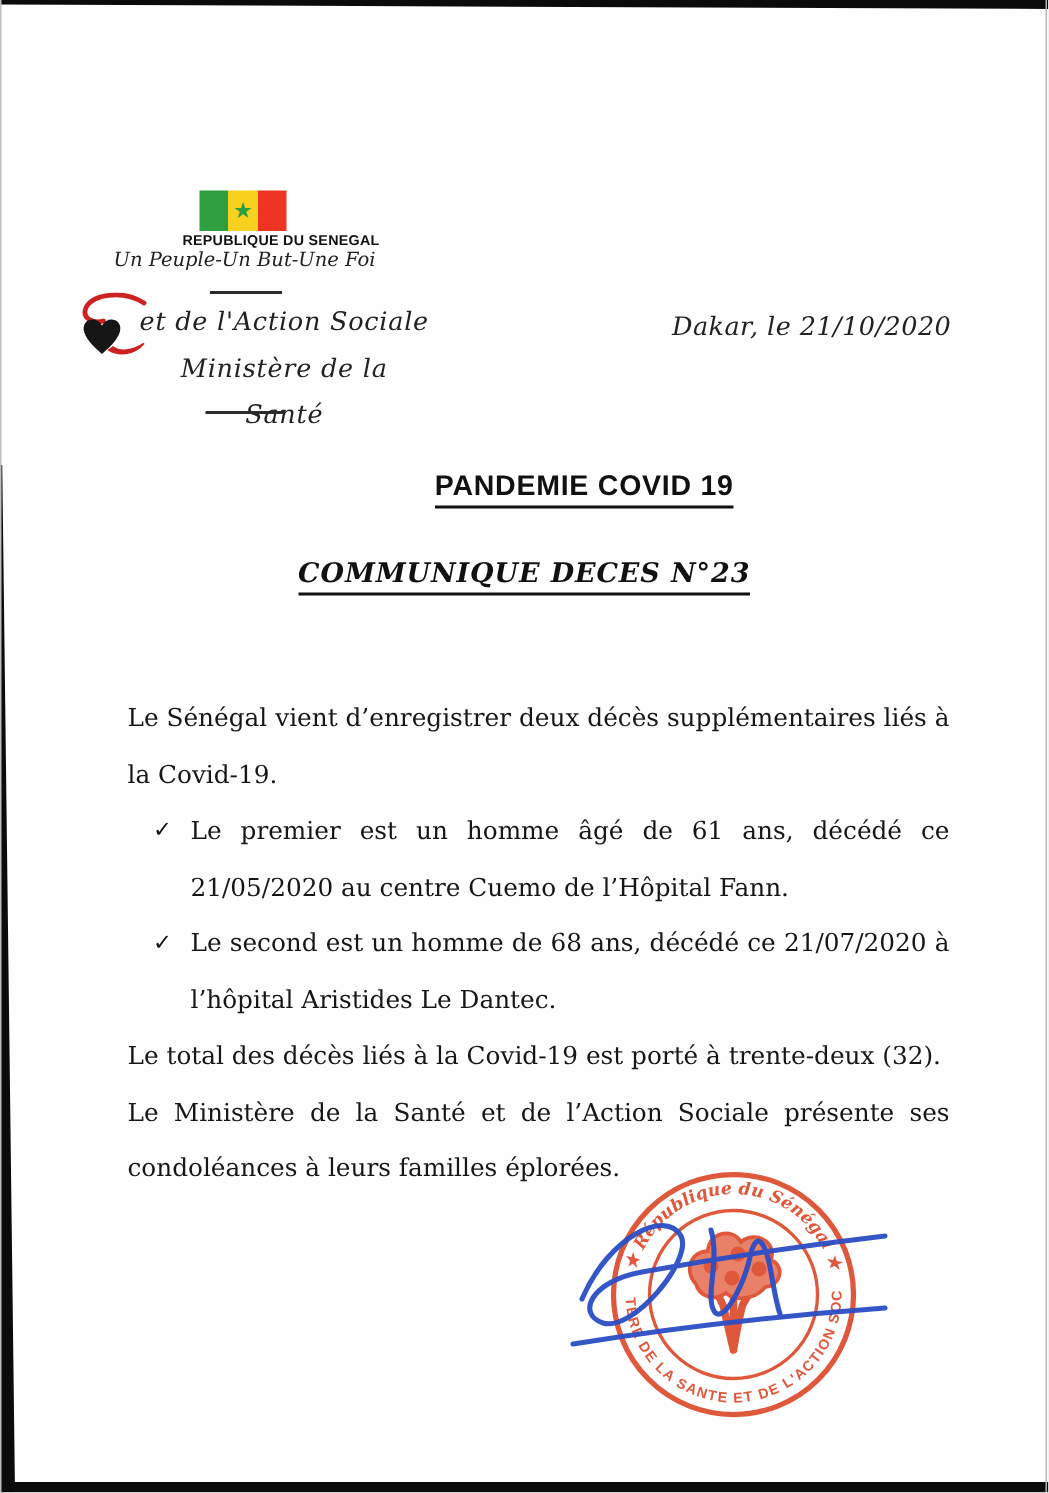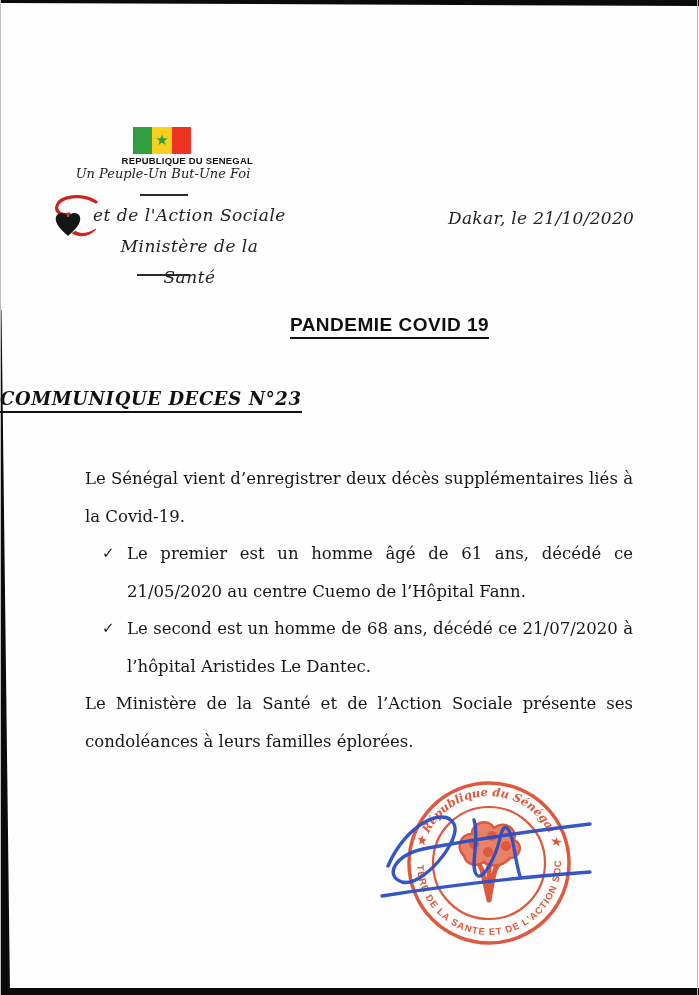--- a/index.html
+++ b/index.html
@@ -38,21 +38,21 @@
   .ministry-logo{position:absolute;left:50px;top:195px;width:48px;height:44px;}
   .ministry-text{position:absolute;left:92px;top:200px;width:195px;text-align:center;
     font-style:italic;font-size:17px;line-height:31px;color:#222;letter-spacing:.5px;}
   .dateline{position:absolute;left:448px;top:208px;width:200px;
     font-style:italic;font-size:17px;color:#222;letter-spacing:.3px;}
 
   
   .doc-title{position:absolute;left:0;top:314px;width:699px;text-align:center;padding-left:40px;}
   .doc-title span{font-family:"Liberation Sans", sans-serif;font-weight:bold;font-size:19px;
     letter-spacing:.5px;border-bottom:2.5px solid #111;padding-bottom:2px;color:#111;}
-  .doc-subtitle{position:absolute;left:0;top:388px;width:699px;text-align:left;}
+  .doc-subtitle{position:absolute;left:0;top:372px;width:699px;text-align:center;}
   .doc-subtitle span{font-weight:bold;font-style:italic;font-size:18px;letter-spacing:.6px;
     border-bottom:2.5px solid #111;padding-bottom:2px;color:#111;}
 
   
   .body-text{position:absolute;left:85px;top:460px;width:548px;
     font-size:16.5px;line-height:37.5px;color:#161616;}
   .body-text p{margin:0;text-align:justify;}
   .body-text ul{margin:0;padding:0;list-style:none;}
   .body-text li{position:relative;padding-left:42px;text-align:justify;}
   .body-text li .check{position:absolute;left:17px;top:0;font-family:"DejaVu Sans", sans-serif;font-size:15px;}
@@ -109,20 +109,21 @@
     <ul>
       <li>
         <span class="check">✓</span>
         <span>Le premier est un homme âgé de 61 ans, décédé ce 21/05/2020 au centre Cuemo de l’Hôpital Fann.</span>
       </li>
       <li>
         <span class="check">✓</span>
         <span>Le second est un homme de 68 ans, décédé ce 21/07/2020 à l’hôpital Aristides Le Dantec.</span>
       </li>
     </ul>
+    <p>Le total des décès liés à la Covid-19 est porté à trente-deux (32).</p>
     <p>Le Ministère de la Santé et de l’Action Sociale présente ses condoléances à leurs familles éplorées.</p>
   </div>
 
   <div class="stamp">
     <svg width="170" height="170" viewBox="0 0 170 170">
       <defs>
         <path id="arcTop" d="M 18,85 A 67,67 0 0 1 152,85" fill="none"></path>
         <path id="arcBottom" d="M 13,85 A 72,72 0 0 0 157,85" fill="none"></path>
       </defs>
       <circle cx="85" cy="85" r="80" fill="none" stroke="#dd4a2c" stroke-width="3.5"></circle>

